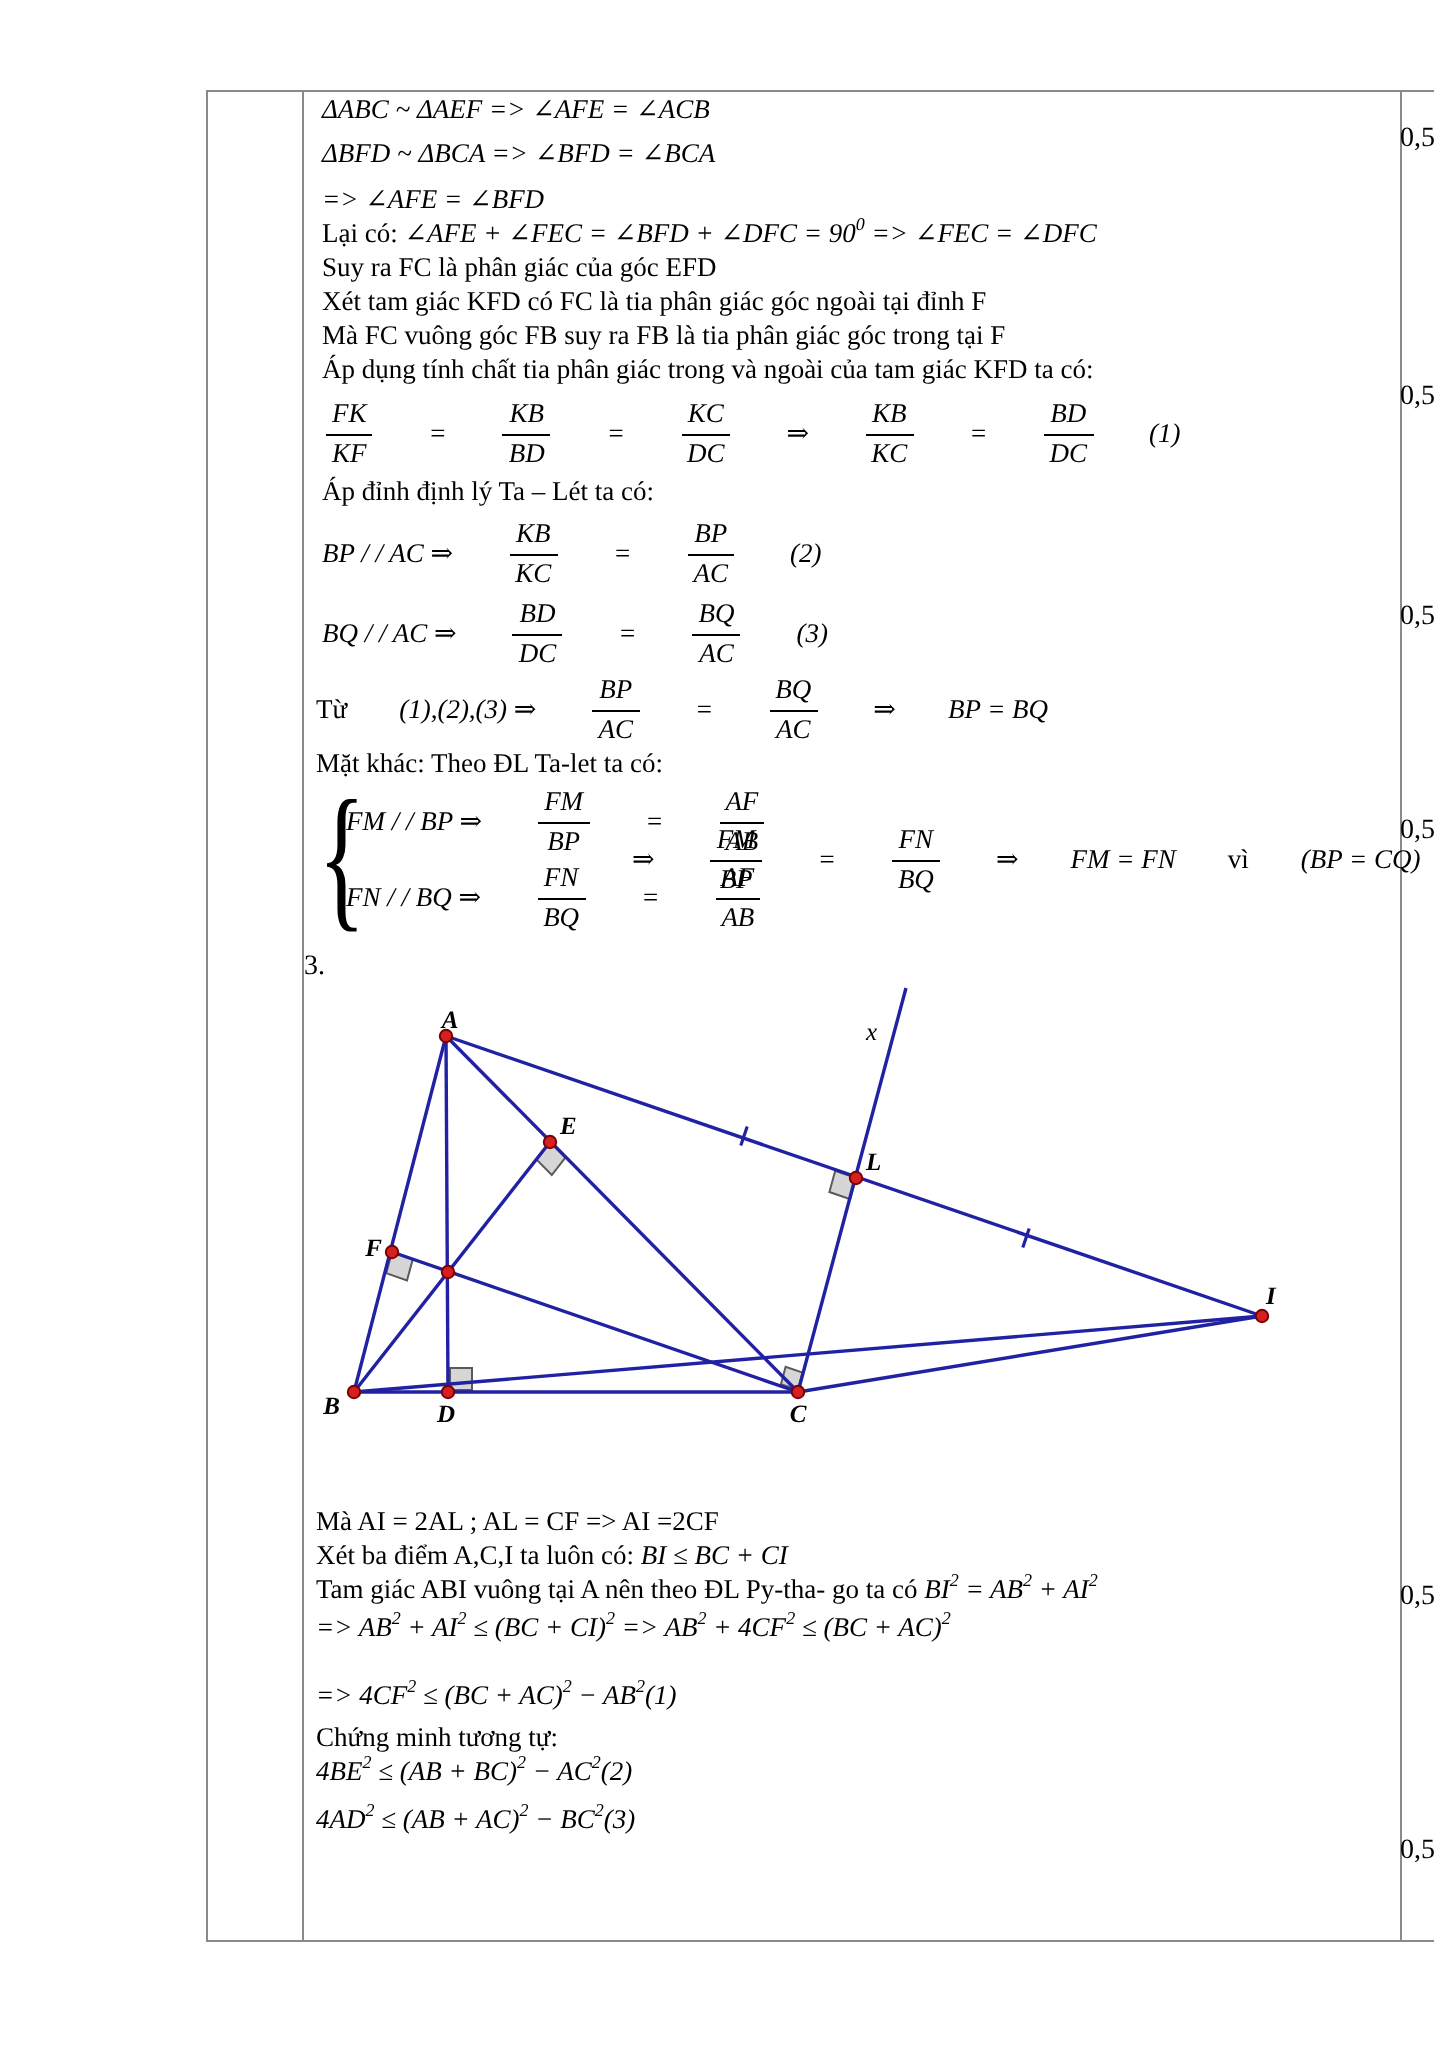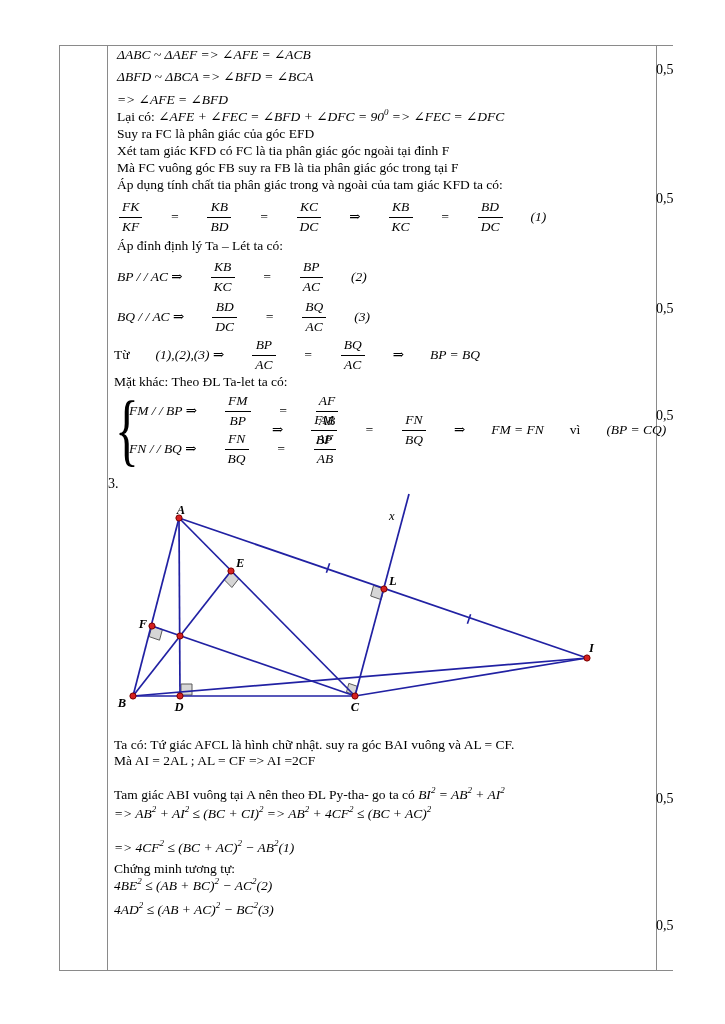--- a/index.html
+++ b/index.html
@@ -1,17 +1,17 @@
 <!DOCTYPE html>
 <html><head>
 <meta charset="utf-8">
 <style>
   html,body{margin:0;padding:0;background:#ffffff;}
   .page{position:relative;width:673px;height:1024px;background:#fff;overflow:hidden;
-        font-family:"Liberation Serif","DejaVu Serif",serif;color:#000;}
+        font-family:"Liberation Serif","DejaVu Serif",serif;color:#000;margin-left:44px;}
   .tbl{position:absolute;left:59px;top:45px;width:647px;height:924px;border:1px solid #8a8a8a;}
   .vline{position:absolute;top:0;bottom:0;width:1px;background:#8a8a8a;}
   .vline.c1{left:47px;}
   .vline.c2{left:596px;}
   .line{position:absolute;white-space:nowrap;font-size:13.5px;line-height:16px;}
   .fracline{display:flex;align-items:center;height:40px;gap:26px;}
   .mi{font-style:italic;}
   .rm{font-style:normal;text-align:center;}
   .sp{font-size:9px;font-style:italic;vertical-align:6px;line-height:0;}
   .fr{display:inline-block;text-align:center;font-style:italic;margin:0 2px;}
@@ -188,22 +188,22 @@
       <text x="126" y="707" text-anchor="end" fill="#000000" font-size="12.5" font-style="italic" font-weight="bold">B</text>
       <text x="355" y="711" text-anchor="middle" fill="#000000" font-size="12.5" font-style="italic" font-weight="bold">C</text>
       <text x="179" y="711" text-anchor="middle" fill="#000000" font-size="12.5" font-style="italic" font-weight="bold">D</text>
       <text x="236" y="567" text-anchor="start" fill="#000000" font-size="12.5" font-style="italic" font-weight="bold">E</text>
       <text x="147" y="628" text-anchor="end" fill="#000000" font-size="12.5" font-style="italic" font-weight="bold">F</text>
       <text x="389" y="585" text-anchor="start" fill="#000000" font-size="12.5" font-style="italic" font-weight="bold">L</text>
       <text x="589" y="652" text-anchor="start" fill="#000000" font-size="12.5" font-style="italic" font-weight="bold">I</text>
       <text x="389" y="520" text-anchor="start" fill="#000000" font-size="12.5" font-style="italic" font-weight="normal">x</text>
     </svg>
 
-  <div class="line" style="left:114px;top:737px"><span class="rm">Ta có: Tứ giác AFCL là hình chữ nhật. suy ra góc BAI vuông và AL = CF.</span></div>
   <div class="line" style="left:114px;top:753px"><span class="rm">Mà AI = 2AL ; AL = CF =&gt; AI =2CF</span></div>
+  <div class="line" style="left:114px;top:770px"><span class="rm">Xét ba điểm A,C,I ta luôn có:  </span><span class="mi">BI ≤ BC + CI</span></div>
   <div class="line" style="left:114px;top:787px"><span class="rm">Tam giác ABI vuông tại A nên theo ĐL Py-tha- go ta có  </span><span class="mi">BI</span><span class="sp">2</span><span class="mi"> = AB</span><span class="sp">2</span><span class="mi"> + AI</span><span class="sp">2</span></div>
   <div class="line" style="left:114px;top:806px"><span class="mi">=&gt; AB</span><span class="sp">2</span><span class="mi"> + AI</span><span class="sp">2</span><span class="mi"> ≤ (BC + CI)</span><span class="sp">2</span><span class="mi"> =&gt; AB</span><span class="sp">2</span><span class="mi"> + 4CF</span><span class="sp">2</span><span class="mi"> ≤ (BC + AC)</span><span class="sp">2</span></div>
   <div class="line" style="left:114px;top:840px"><span class="mi">=&gt; 4CF</span><span class="sp">2</span><span class="mi"> ≤ (BC + AC)</span><span class="sp">2</span><span class="mi"> − AB</span><span class="sp">2</span><span class="mi">(1)</span></div>
   <div class="line" style="left:114px;top:861px"><span class="rm">Chứng minh tương tự:</span></div>
   <div class="line" style="left:114px;top:878px"><span class="mi">4BE</span><span class="sp">2</span><span class="mi"> ≤ (AB + BC)</span><span class="sp">2</span><span class="mi"> − AC</span><span class="sp">2</span><span class="mi">(2)</span></div>
   <div class="line" style="left:114px;top:902px"><span class="mi">4AD</span><span class="sp">2</span><span class="mi"> ≤ (AB + AC)</span><span class="sp">2</span><span class="mi"> − BC</span><span class="sp">2</span><span class="mi">(3)</span></div>
 
   <div class="score" style="top:62px">0,5</div>
   <div class="score" style="top:191px">0,5</div>
   <div class="score" style="top:301px">0,5</div>

